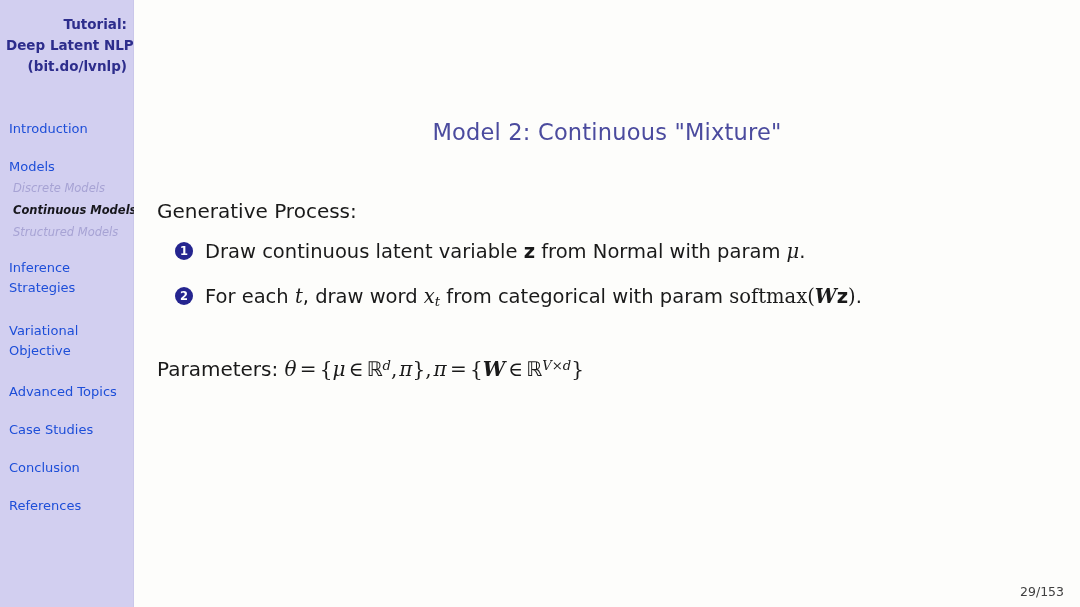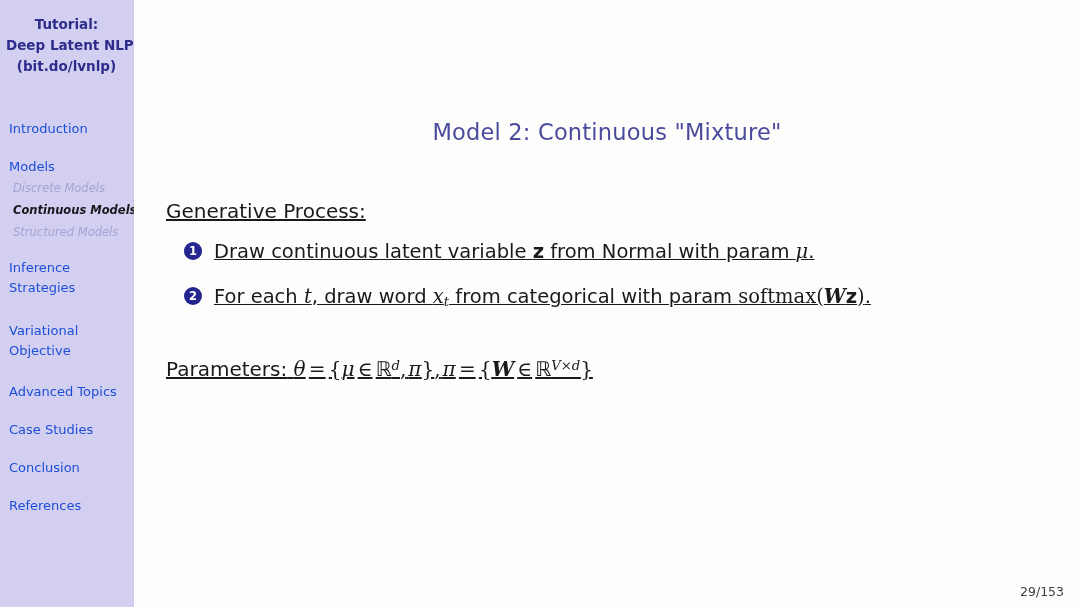--- a/index.html
+++ b/index.html
@@ -28,21 +28,21 @@
     min-width: 134px;
     height: 607px;
     background: #d2cff0;
     border-right: 1px solid #cac7ea;
     box-sizing: border-box;
     position: relative;
   }
 
   .sidebar-title {
     padding: 14px 6px 0 6px;
-    text-align: center;
+    text-align: right;
     color: #2d2d8c;
     font-weight: bold;
     font-size: 13.5px;
     line-height: 21px;
     font-family: "DejaVu Sans", sans-serif;
   }
   .sidebar-title div { white-space: nowrap; }
 
   .nav {
     margin-top: 44px;
@@ -89,24 +89,23 @@
     text-align: center;
     color: #4b4b9e;
     font-size: 22.5px;
     font-family: "DejaVu Sans", sans-serif;
     letter-spacing: 0.2px;
   }
 
   .body {
     position: absolute;
     top: 198px;
-    left: 32px;
+    left: 23px;
     right: 40px;
     color: #1a1a1a;
-    text-decoration: underline;
   }
 
   .line-generative {
     font-size: 20px;
     line-height: 26px;
     margin-bottom: 14px;
   }
 
   ol.enum {
     list-style: none;

